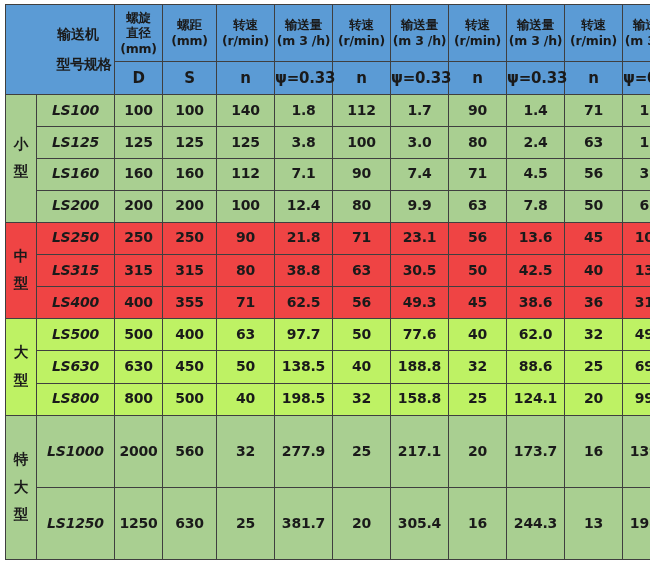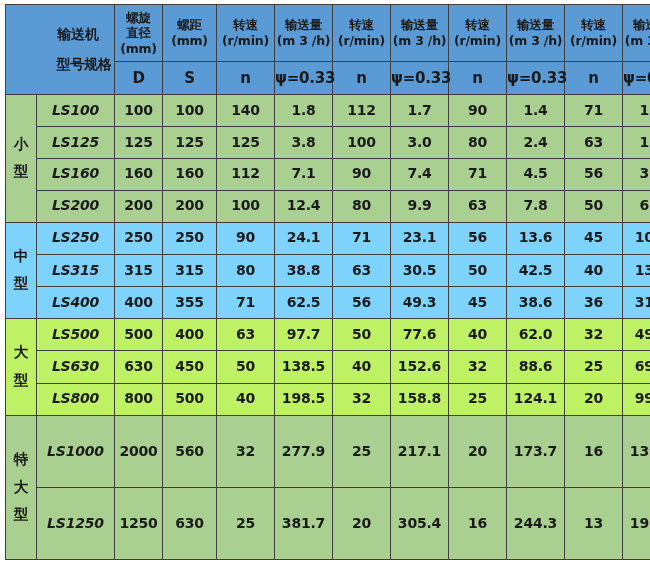--- a/index.html
+++ b/index.html
@@ -46,21 +46,21 @@
   .hdr-title .l2 { display: block; padding-left: 48px; }
   .hdr .u1 { display:block; }
   .hdr .u2 { display:block; }
   .hdr-sym {
     background: #5b9bd5;
     font-size: 15px;
     color: #111111;
   }
   
   .c-green  { background: #a9cf91; }
-  .c-yellow { background: #7dd3fc; }
+  .c-yellow { background: #ef4444; }
   .c-orange { background: #bef264; }
 
   .grp {
     font-size: 14.5px;
     width: 31px;
   }
   .grp span { display: block; line-height: 1.9; }
   .model {
     font-size: 14px;
     font-style: italic;
@@ -214,21 +214,21 @@
       </tr>
       <tr>
         <td class="grp c-yellow" rowspan="3">
           <span>中</span>
           <span>型</span>
         </td>
         <td class="model c-yellow">LS250</td>
         <td class="num c-yellow">250</td>
         <td class="num c-yellow">250</td>
         <td class="num c-yellow">90</td>
-        <td class="num c-yellow">24.1</td>
+        <td class="num c-yellow">21.8</td>
         <td class="num c-yellow">71</td>
         <td class="num c-yellow">23.1</td>
         <td class="num c-yellow">56</td>
         <td class="num c-yellow">13.6</td>
         <td class="num c-yellow">45</td>
         <td class="num c-yellow">10.9</td>
       </tr>
       <tr>
         <td class="model c-yellow">LS315</td>
         <td class="num c-yellow">315</td>
@@ -272,21 +272,21 @@
         <td class="num c-orange">32</td>
         <td class="num c-orange">49.6</td>
       </tr>
       <tr>
         <td class="model c-orange">LS630</td>
         <td class="num c-orange">630</td>
         <td class="num c-orange">450</td>
         <td class="num c-orange">50</td>
         <td class="num c-orange">138.5</td>
         <td class="num c-orange">40</td>
-        <td class="num c-orange">152.6</td>
+        <td class="num c-orange">188.8</td>
         <td class="num c-orange">32</td>
         <td class="num c-orange">88.6</td>
         <td class="num c-orange">25</td>
         <td class="num c-orange">69.3</td>
       </tr>
       <tr>
         <td class="model c-orange">LS800</td>
         <td class="num c-orange">800</td>
         <td class="num c-orange">500</td>
         <td class="num c-orange">40</td>

